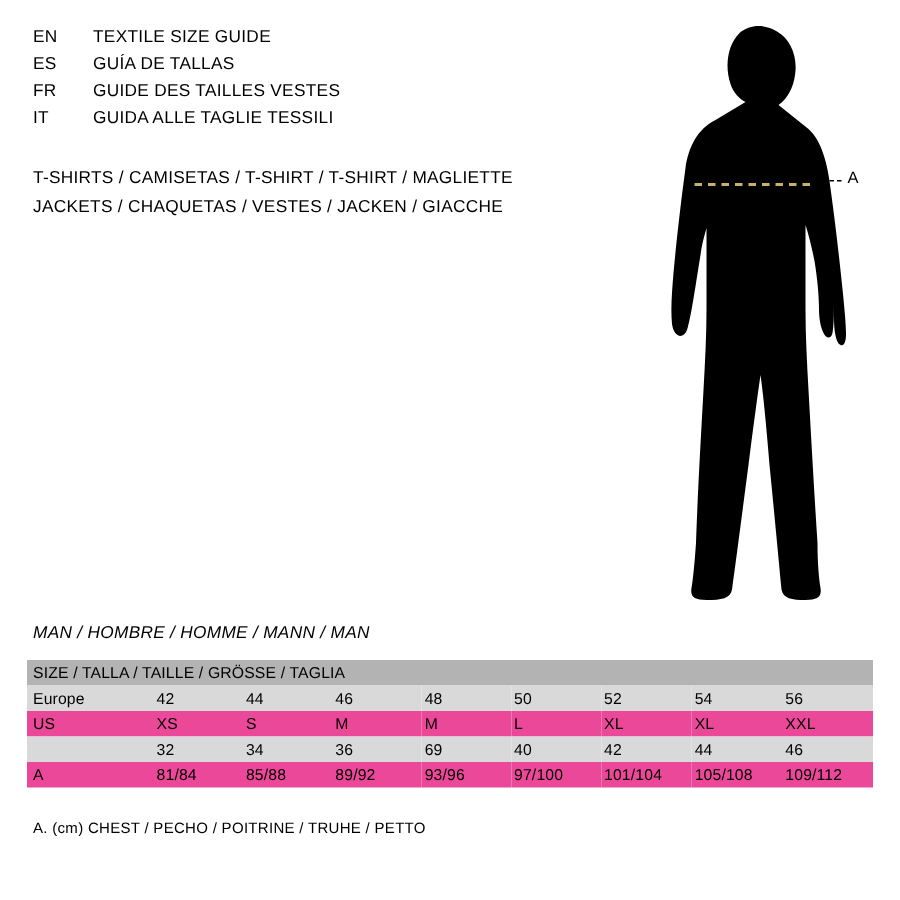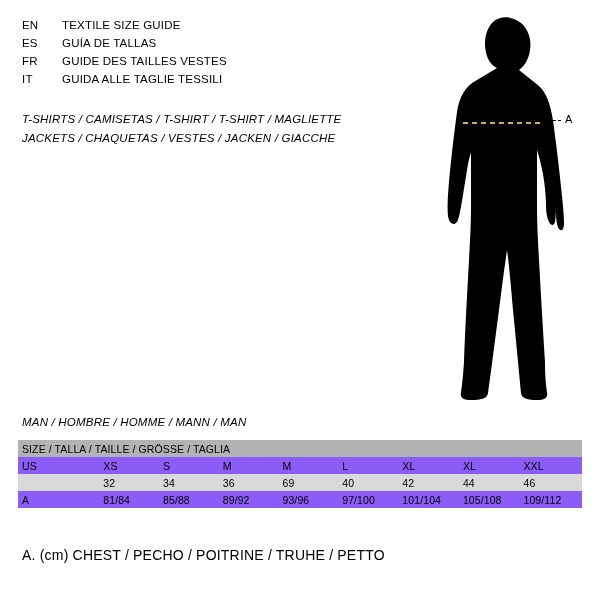--- a/index.html
+++ b/index.html
@@ -44,21 +44,20 @@
     flex: 1 1 auto;
     white-space: nowrap;
   }
 
   
   .cat-block {
     position: absolute;
     left: 22px;
     top: 110px;
     width: 400px;
-    font-style: italic;
   }
   .cat-line {
     font-size: 11.5px;
     line-height: 19px;
     height: 19px;
     letter-spacing: 0.2px;
     white-space: nowrap;
   }
 
   
@@ -114,21 +113,21 @@
   }
   .row-head td {
     background: #b3b3b3;
     font-size: 10.5px;
     height: 18px;
   }
   .row-alt td {
     background: #d9d9d9;
   }
   .row-plain td {
-    background: #8b5cf6;
+    background: #ec4899;
   }
   .c-label {
     width: 84px;
     padding-left: 4px !important;
     text-align: left;
   }
   .c-val {
     width: 60px;
     text-align: left;
     padding-left: 2px !important;
@@ -136,21 +135,21 @@
   .c-head-span {
     padding-left: 4px !important;
     text-align: left;
     margin-left: 20px;
   }
 
   .footnote {
     position: absolute;
     left: 22px;
     top: 547px;
-    font-size: 14px;
+    font-size: 10px;
     letter-spacing: 0.2px;
     white-space: nowrap;
   }
 </style>
 </head>
 <body>
 
 <div class="page">
 
   <div class="lang-block">
@@ -229,20 +228,31 @@
   </div>
 
   <div class="table-title">MAN / HOMBRE / HOMME / MANN / MAN</div>
 
   <table class="size-table">
     <tbody>
       <tr class="row-head">
         <td class="c-head-span" colspan="9">SIZE / TALLA / TAILLE / GRÖSSE / TAGLIA</td>
       </tr>
 
+      <tr class="row-alt">
+        <td class="c-label">Europe</td>
+        <td class="c-val">42</td>
+        <td class="c-val">44</td>
+        <td class="c-val">46</td>
+        <td class="c-val">48</td>
+        <td class="c-val">50</td>
+        <td class="c-val">52</td>
+        <td class="c-val">54</td>
+        <td class="c-val">56</td>
+      </tr>
 
       <tr class="row-plain">
         <td class="c-label">US</td>
         <td class="c-val">XS</td>
         <td class="c-val">S</td>
         <td class="c-val">M</td>
         <td class="c-val">M</td>
         <td class="c-val">L</td>
         <td class="c-val">XL</td>
         <td class="c-val">XL</td>

